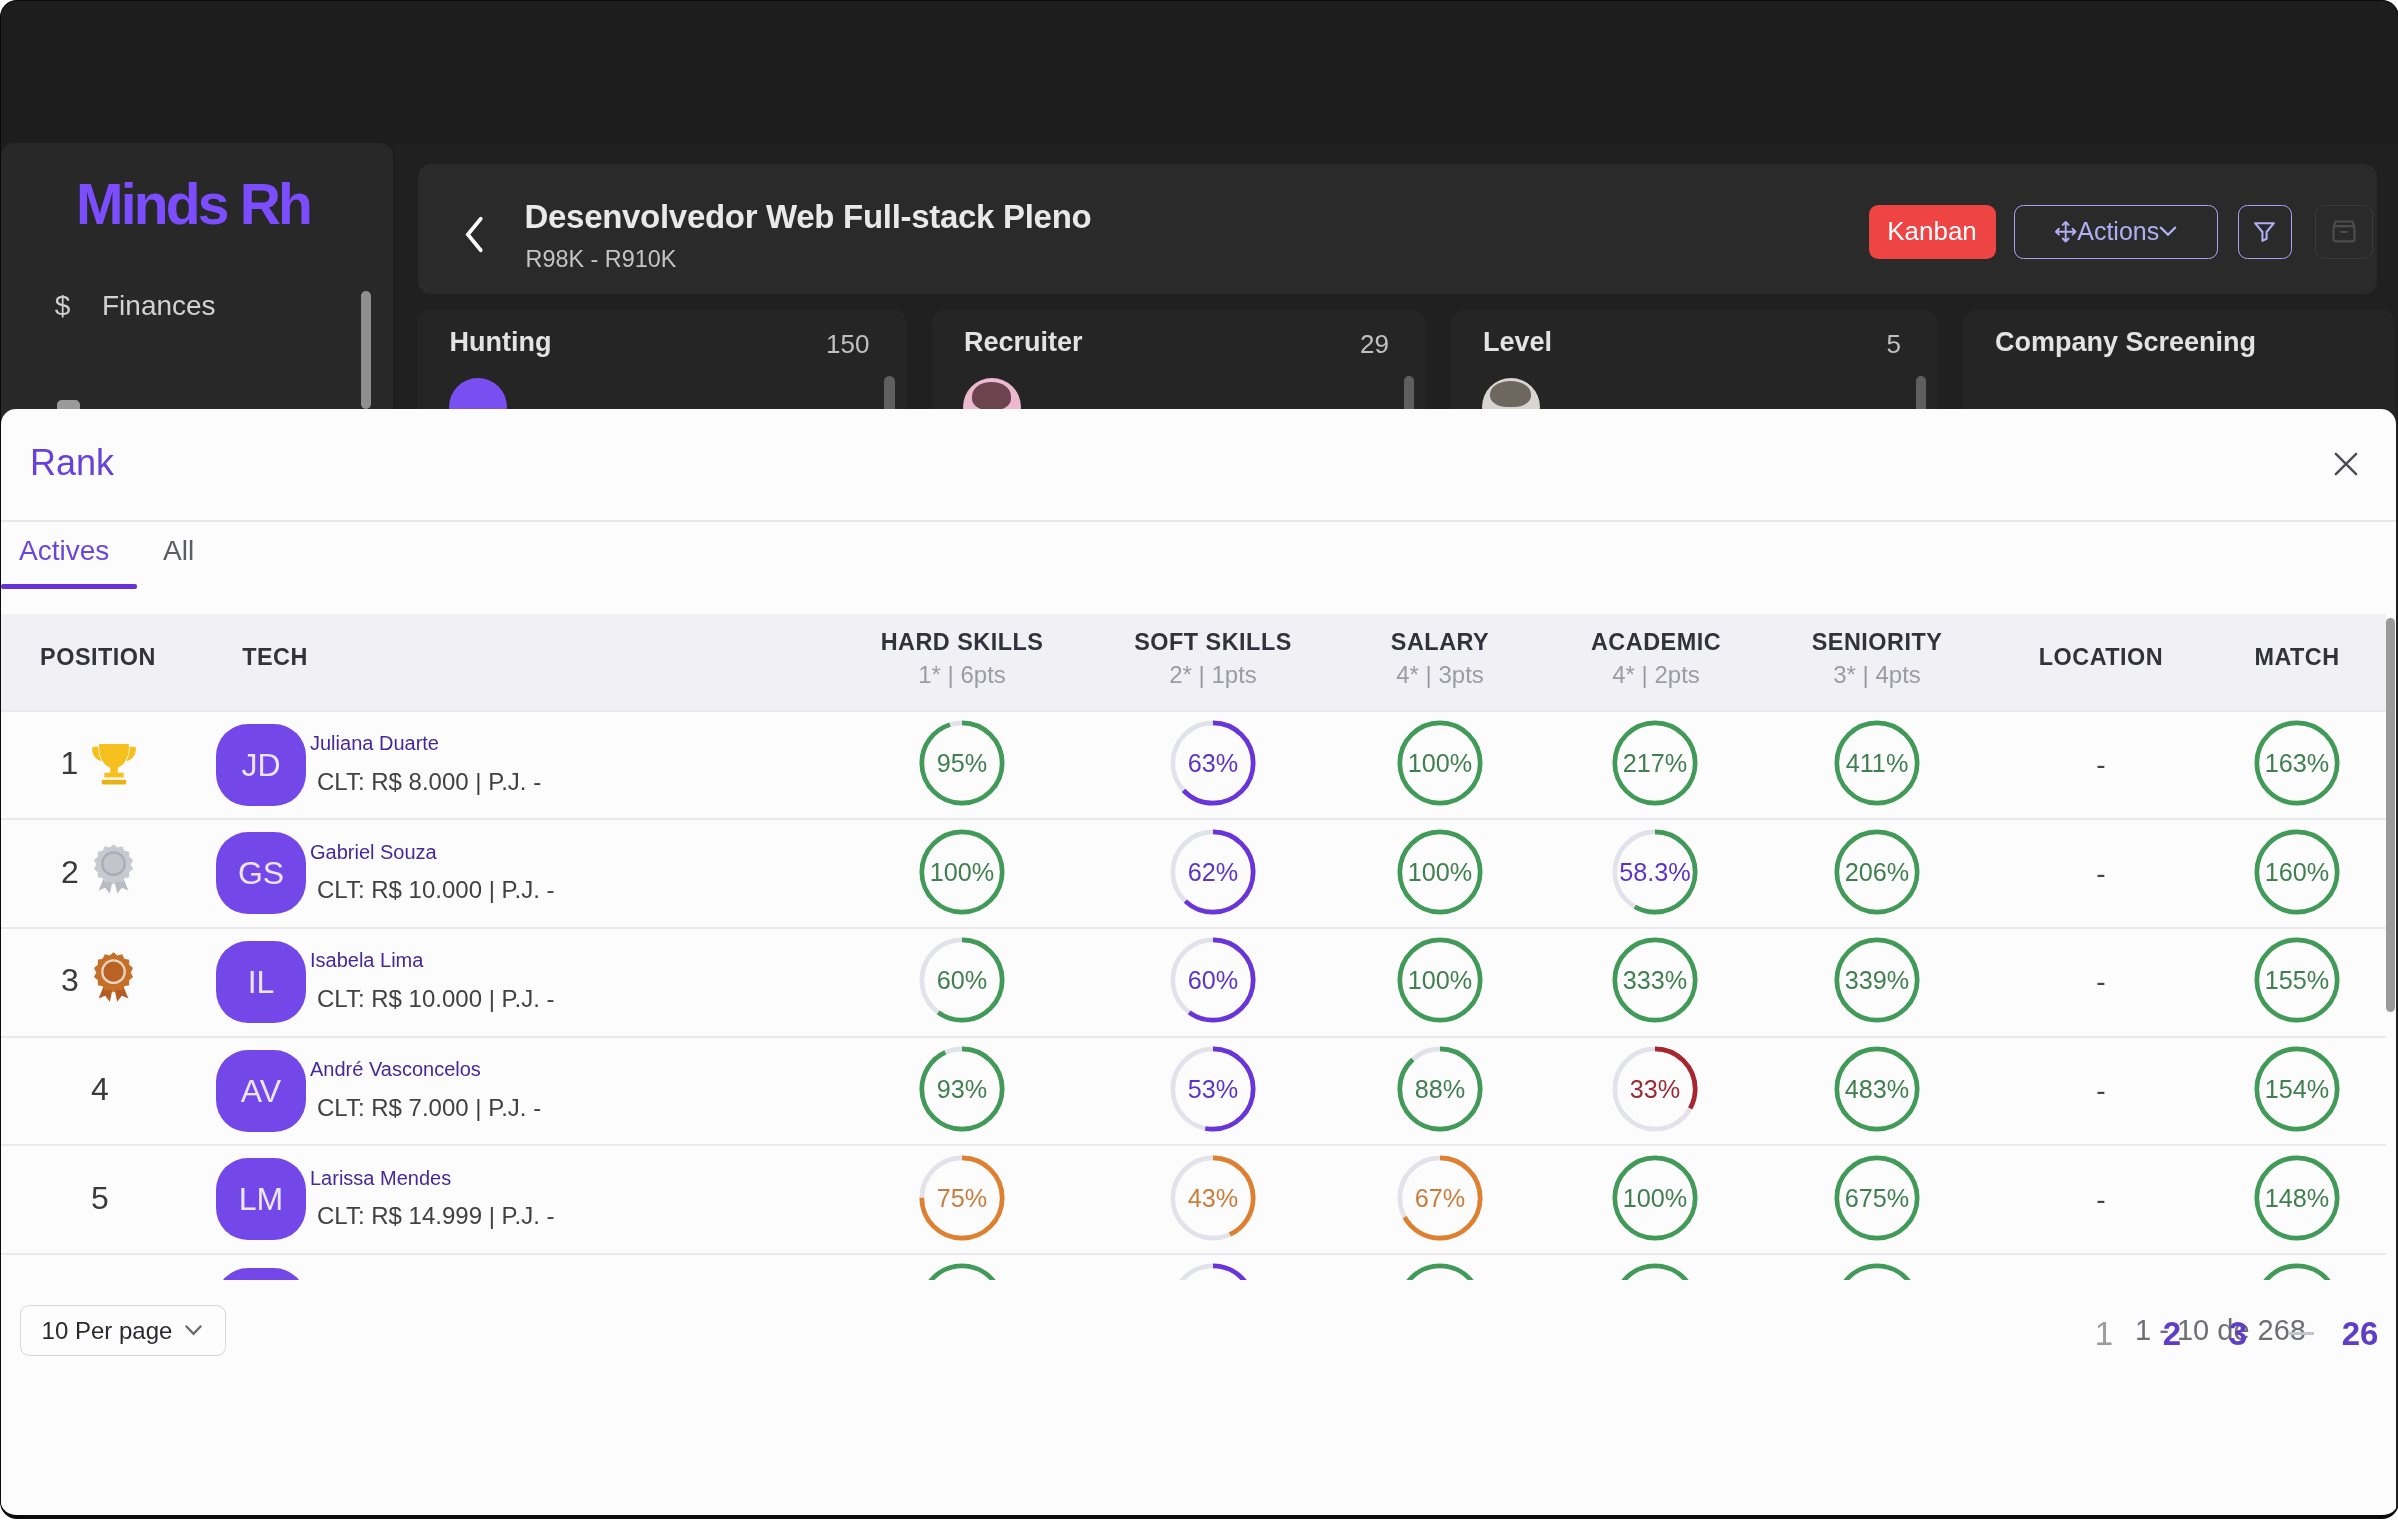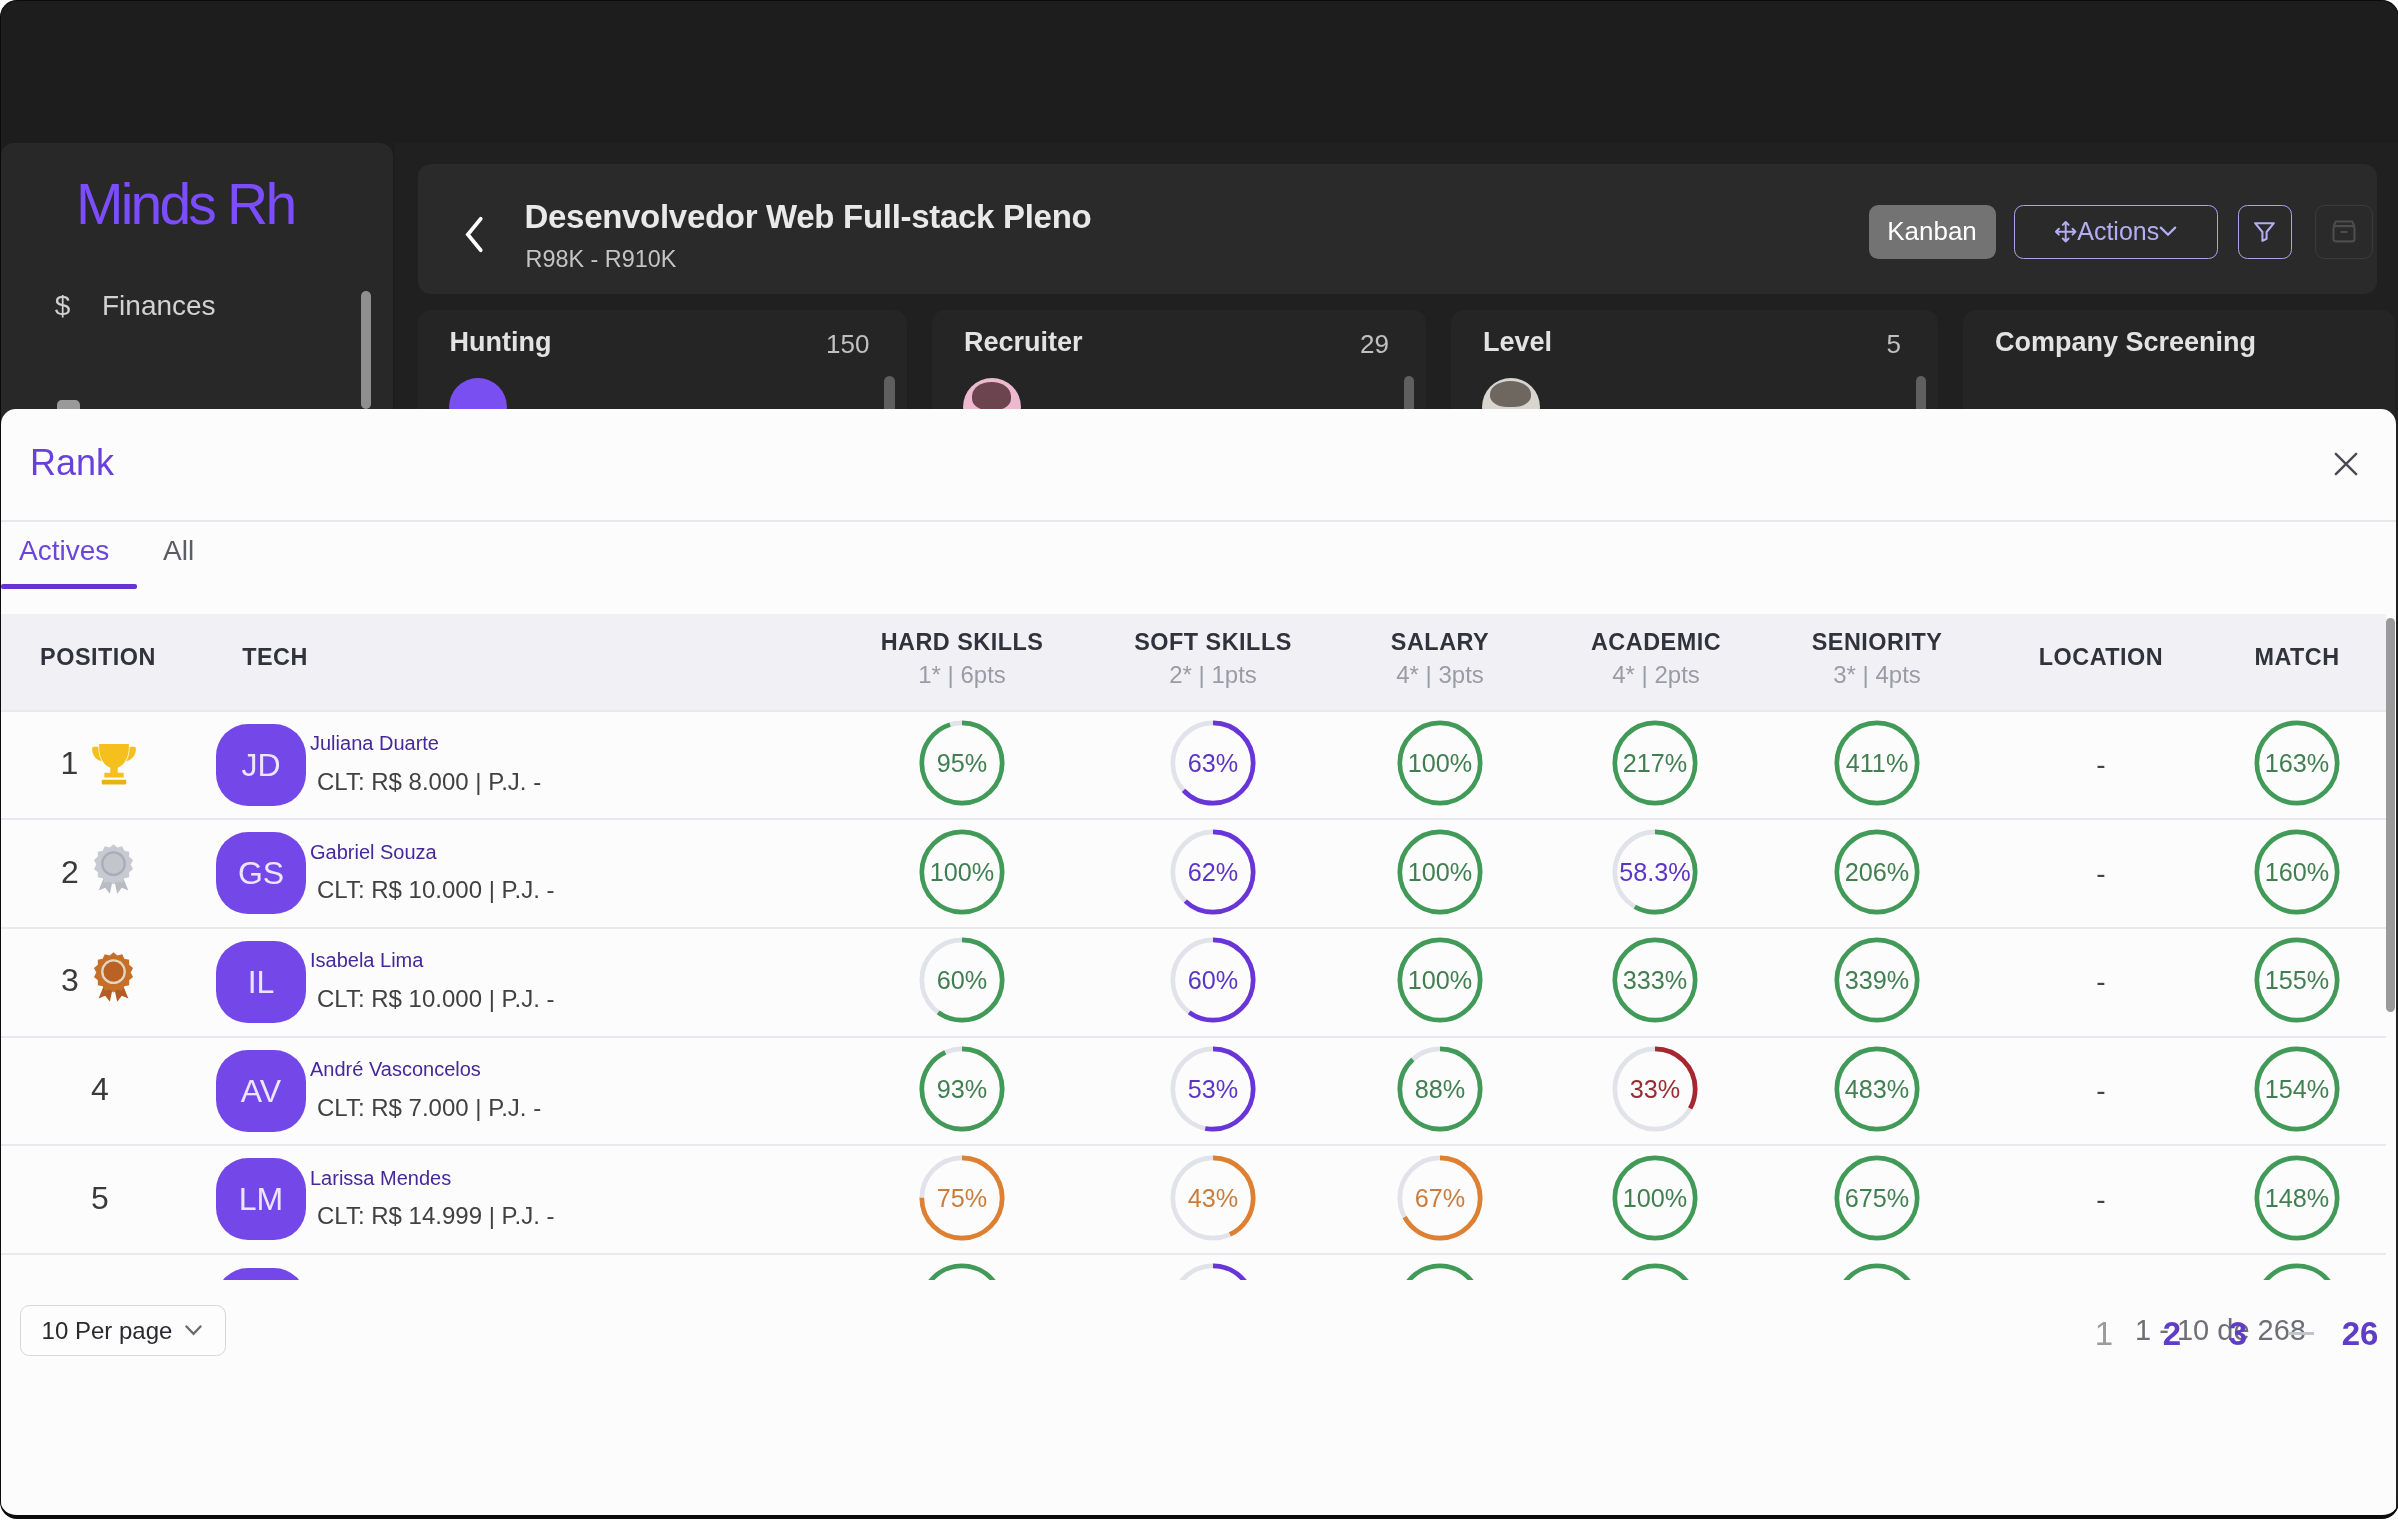--- a/index.html
+++ b/index.html
@@ -1,27 +1,27 @@
 <!DOCTYPE html>
 <html style="font-size:15px"><head><meta charset="utf-8"><style>
 *{margin:0;padding:0;box-sizing:border-box}
 html,body{width:2399px;height:1523px;background:#fff;font-family:"Liberation Sans",sans-serif;overflow:hidden}
 .abs{position:absolute}
 #win{position:absolute;left:0px;top:0px;width:2399px;height:1519px;background:#1c1d1c;border:1.9px solid #0b0b0b;border-bottom-width:4.7px;border-radius:17px;overflow:hidden}
 #side{position:absolute;left:0px;top:142px;width:392px;height:1373px;background:#282828;border-radius:13px 13px 0 0}
-#logo{position:absolute;left:75px;top:170px;font-size:57px;font-weight:normal;letter-spacing:-2.8px;color:#7c4dff}
+#logo{position:absolute;left:75px;top:170px;font-size:57px;font-weight:bold;letter-spacing:-2.8px;color:#7c4dff}
 .mitem{position:absolute;left:52px;width:300px;color:#d2d2d2;font-size:28px;display:flex;align-items:center;gap:30px}
 #sscroll{position:absolute;left:360px;top:290px;width:10.3px;height:118px;background:#8f8f8f;border-radius:5.6px}
 #main{position:absolute;left:394px;top:142px;right:0;bottom:0;background:#1f201f}
 #hcard{position:absolute;left:22.5px;top:20.6px;width:1959px;height:130px;background:#292a29;border-radius:13px}
 #htitle{position:absolute;left:107px;top:34px;font-size:33px;font-weight:bold;color:#e9e9e9;letter-spacing:-0.3px}
 #hsub{position:absolute;left:108px;top:82px;font-size:23.4px;color:#c4c4c4}
 #back{position:absolute;left:46px;top:52px}
 .btn{position:absolute;top:41px;height:54px;border-radius:9.4px;display:flex;align-items:center;justify-content:center}
-#kanban{left:1451px;width:127px;background:#737373;color:#fff;font-size:26px}
+#kanban{left:1451px;width:127px;background:#ef4444;color:#fff;font-size:26px}
 #actions{left:1596px;width:204px;border:1.9px solid #aca1f1;color:#b5adf3;font-size:25px;}
 #fbtn{left:1820px;width:54px;border:1.9px solid #aca1f1}
 #dbtn{left:1897px;width:58px;border:1.9px solid #3b3b3b}
 .kcard{position:absolute;top:167px;height:244px;background:#242524;border-radius:13px}
 .ktitle{position:absolute;left:32px;top:17px;font-size:27px;font-weight:bold;color:#e3e3e3}
 .kcount{position:absolute;right:37px;top:19px;font-size:26px;color:#c0c0c0}
 .kthumb{position:absolute;right:12px;top:66px;width:10.3px;height:58px;background:#5f5f5f;border-radius:5.6px}
 .kav{position:absolute;left:31px;top:68px;width:58px;height:58px;border-radius:50%;overflow:hidden}
 #modal{position:absolute;left:0px;top:408px;width:2395px;height:1107px;background:#fcfcfd;border-radius:15px 15px 0 0}
 #rank{position:absolute;left:29px;top:33px;font-size:36px;color:#6741d9}

